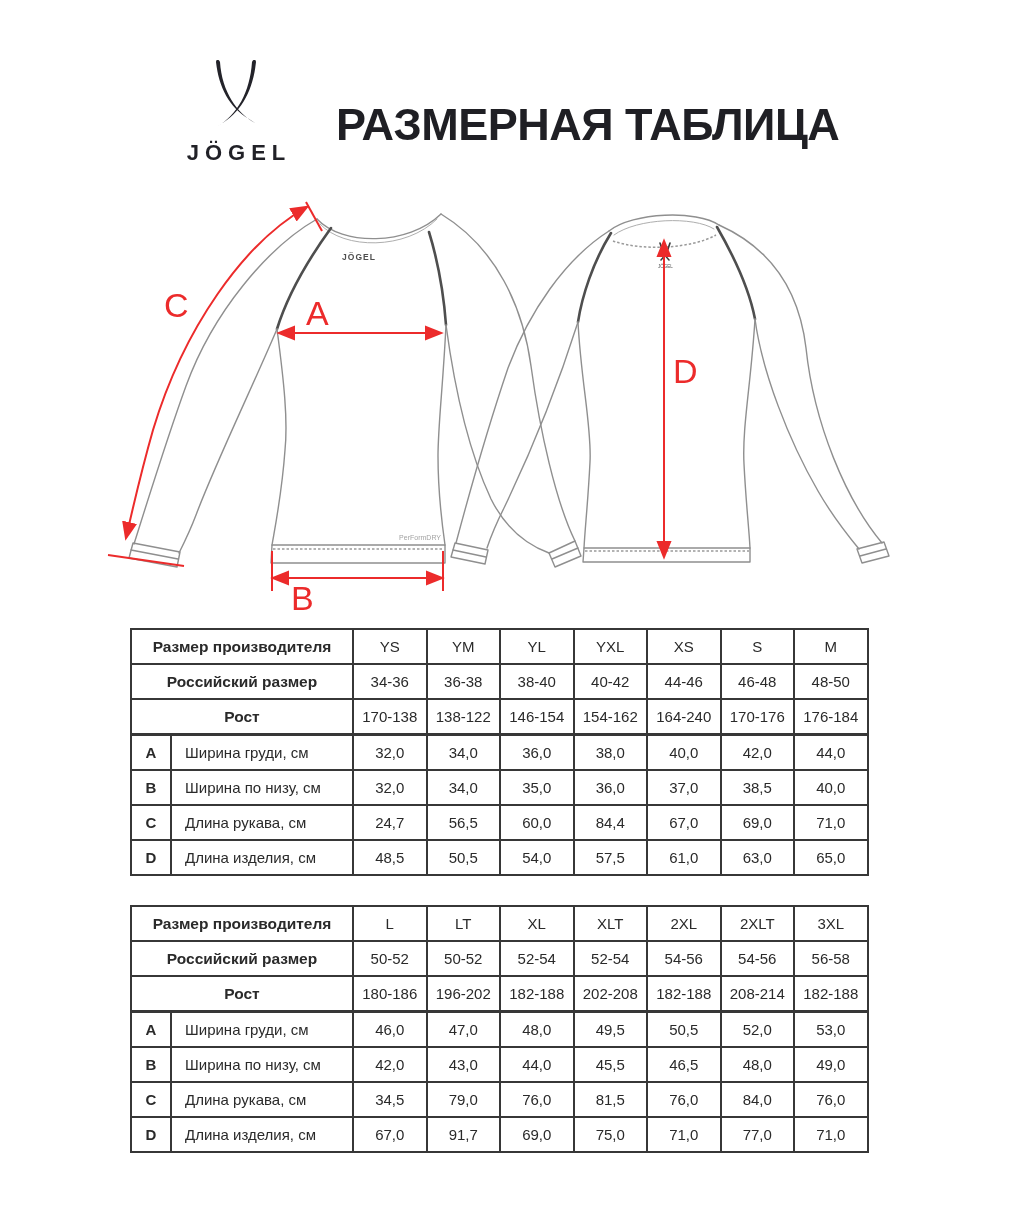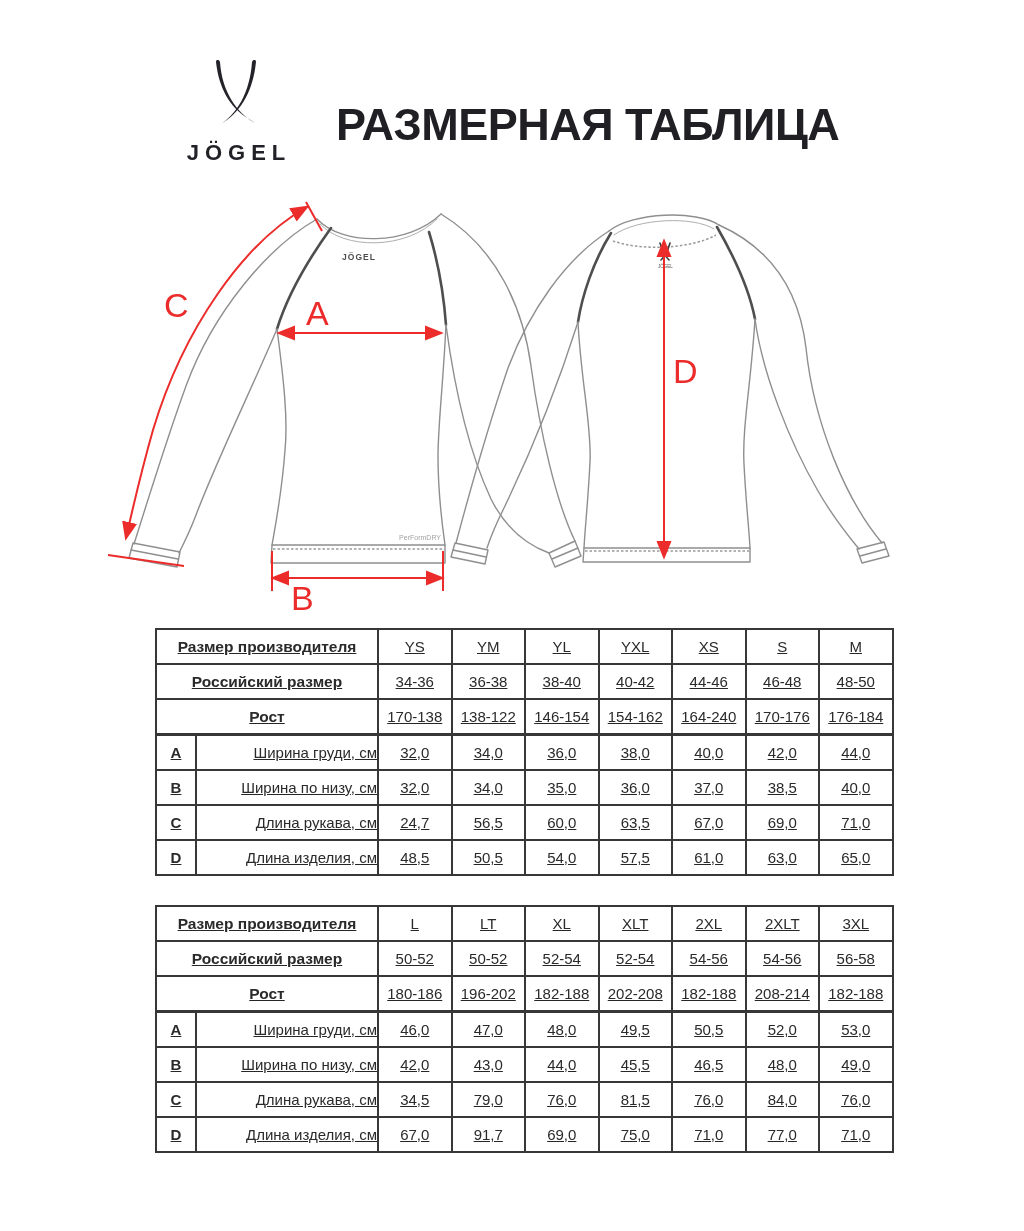--- a/index.html
+++ b/index.html
@@ -17,28 +17,28 @@
   svg.diagram{position:absolute;left:90px;top:185px;}
   .outline{fill:none;stroke:#8f8f8f;stroke-width:1.4;stroke-linecap:round;stroke-linejoin:round;}
   .thin{fill:none;stroke:#aeaeae;stroke-width:1;stroke-linecap:round;}
   .seam{fill:none;stroke:#4e4e4e;stroke-width:2.6;stroke-linecap:round;}
   .stitch{fill:none;stroke:#9a9a9a;stroke-width:1.5;stroke-dasharray:2.5 2;}
   .redln{fill:none;stroke:#ec2b2b;stroke-width:2;}
   .redlabel{fill:#ec2b2b;font-size:34px;font-weight:400;}
   .tinytext{fill:#4f4f4f;font-weight:700;letter-spacing:1px;}
 
   
-  table.size-table{position:absolute;left:155px;width:737px;border-collapse:collapse;table-layout:fixed;text-decoration:underline;}
+  table.size-table{position:absolute;left:130px;width:737px;border-collapse:collapse;table-layout:fixed;}
   #table1{top:628px;}
   #table2{top:905px;}
   .size-table td{border:2px solid #373737;height:33px;padding:0;text-align:center;
                  font-size:15px;color:#2a2a2a;overflow:hidden;white-space:nowrap;}
   .size-table td.lbl{font-weight:700;font-size:15.5px;}
   .size-table td.letter{font-weight:700;}
-  .size-table td.mlabel{text-align:right;padding-left:5px;}
+  .size-table td.mlabel{text-align:left;padding-left:13px;}
   .size-table tr.first-measure td{border-top-width:3px;}
 </style>
 </head>
 <body>
 
 <div class="page">
 
   <div class="logo">
     <svg width="54" height="76" viewBox="0 0 54 76">
       <path d="M7,2 C10,28 20,47 40,59 L46,63 C28,53 13,32 11,2 C10,-1 7,-1 7,2 Z" fill="#23232a"></path>
@@ -185,21 +185,21 @@
           <td class="val">37,0</td>
           <td class="val">38,5</td>
           <td class="val">40,0</td>
         </tr>
         <tr>
           <td class="letter">C</td>
           <td class="mlabel">Длина рукава, см</td>
           <td class="val">24,7</td>
           <td class="val">56,5</td>
           <td class="val">60,0</td>
-          <td class="val">63,5</td>
+          <td class="val">84,4</td>
           <td class="val">67,0</td>
           <td class="val">69,0</td>
           <td class="val">71,0</td>
         </tr>
         <tr>
           <td class="letter">D</td>
           <td class="mlabel">Длина изделия, см</td>
           <td class="val">48,5</td>
           <td class="val">50,5</td>
           <td class="val">54,0</td>

